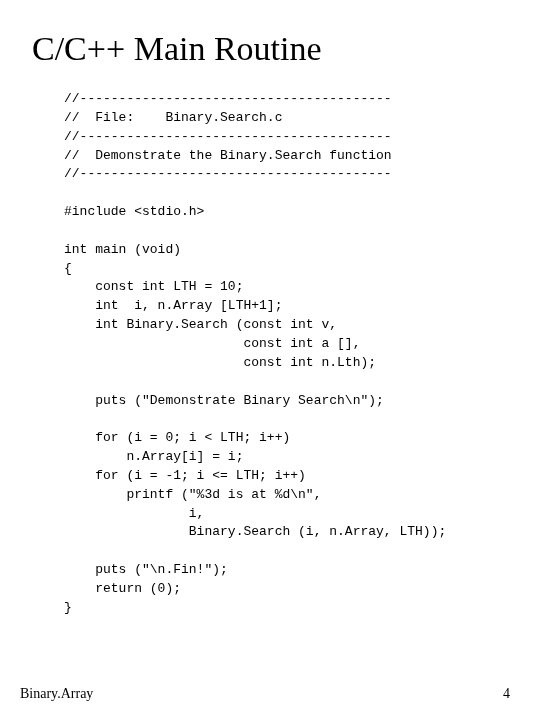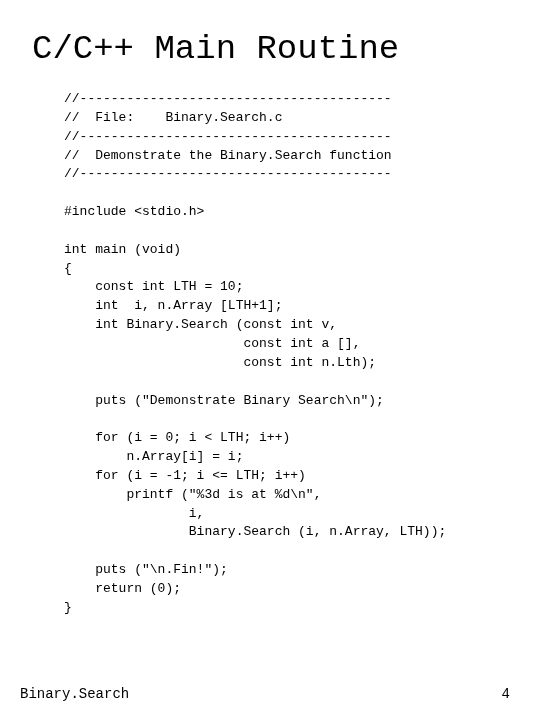--- a/index.html
+++ b/index.html
@@ -1,15 +1,15 @@
 <!DOCTYPE html>
 <html><head>
 <meta charset="utf-8">
 <style>
-  * { margin: 0; padding: 0; box-sizing: border-box; font-family: Liberation Mono, monospace; }
+  * { margin: 0; padding: 0; box-sizing: border-box; }
   body {
     width: 540px;
     height: 720px;
     background: #ffffff;
     font-family: "Times New Roman", Times, serif;
     color: #000000;
     position: relative;
     padding: 30px 30px 20px 30px;
   }
   .title {
@@ -64,15 +64,15 @@
     for (i = -1; i &lt;= LTH; i++)
         printf ("%3d is at %d\n",
                 i,
                 Binary.Search (i, n.Array, LTH));
 
     puts ("\n.Fin!");
     return (0);
 }</div>
 
 <div class="footer">
-  <span>Binary.Search</span>
+  <span>Binary.Array</span>
   <span>4</span>
 </div>
 
 </body></html>

